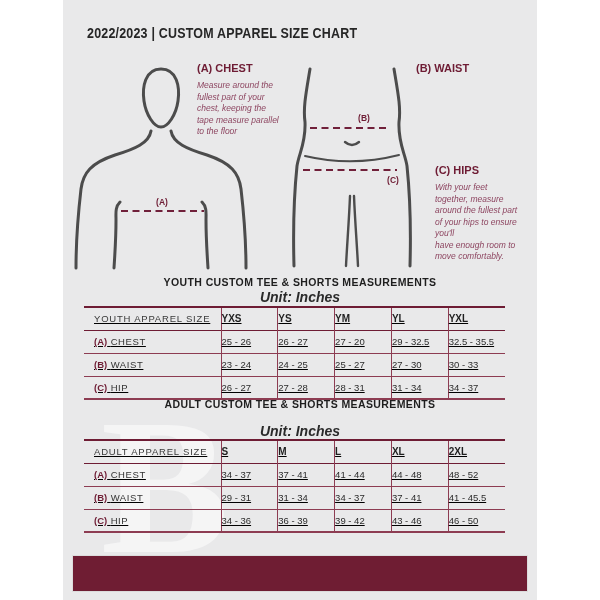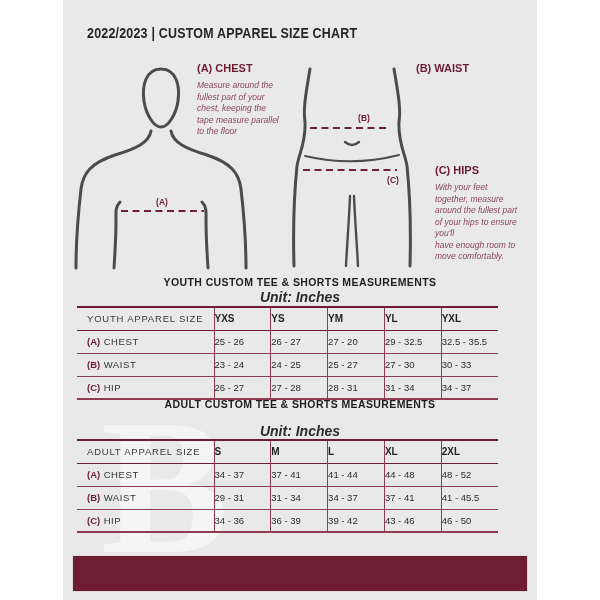--- a/index.html
+++ b/index.html
@@ -26,22 +26,22 @@
   .gb-waist { left:353px; top:62px; width:120px; }
   .gb-hips  { left:372px; top:164px; width:120px; }
 
   
   .section-title { position:absolute; left:0; width:100%; text-align:center;
                    font-size:10.5px; font-weight:bold; letter-spacing:0.4px; color:#1e1e1e; }
   .section-unit  { position:absolute; left:0; width:100%; text-align:center;
                    font-size:14px; font-style:italic; font-weight:bold; color:#2a2a2a; }
 
   
-  .size-table { position:absolute; left:14px; width:421px; border-collapse:collapse;
-                table-layout:fixed; z-index:1; }
+  .size-table { position:absolute; left:21px; width:421px; border-collapse:collapse;
+                table-layout:fixed; z-index:1;text-decoration:underline; }
   .size-table td { border:none; font-size:9.5px; color:#2b2b2b; text-align:left;
                    height:23px; vertical-align:middle; }
   .size-table tr.head td { height:23px; }
   .size-table td.lbl { text-align:left; padding-left:10px; width:137px;
                        letter-spacing:0.8px; color:#3a3a3a; }
   .size-table tr { border-bottom:1px solid #8d3c52; }
   .size-table tr.head { border-top:2px solid #6e1c34; border-bottom:1.5px solid #6e1c34; }
   .size-table tr.last { border-bottom:2px solid #8d3c52; }
   .size-table td.sz { font-weight:bold; font-size:10px; color:#1f1f1f; }
   .size-table td:not(.lbl) { border-left:1px solid #8d3c52; }

